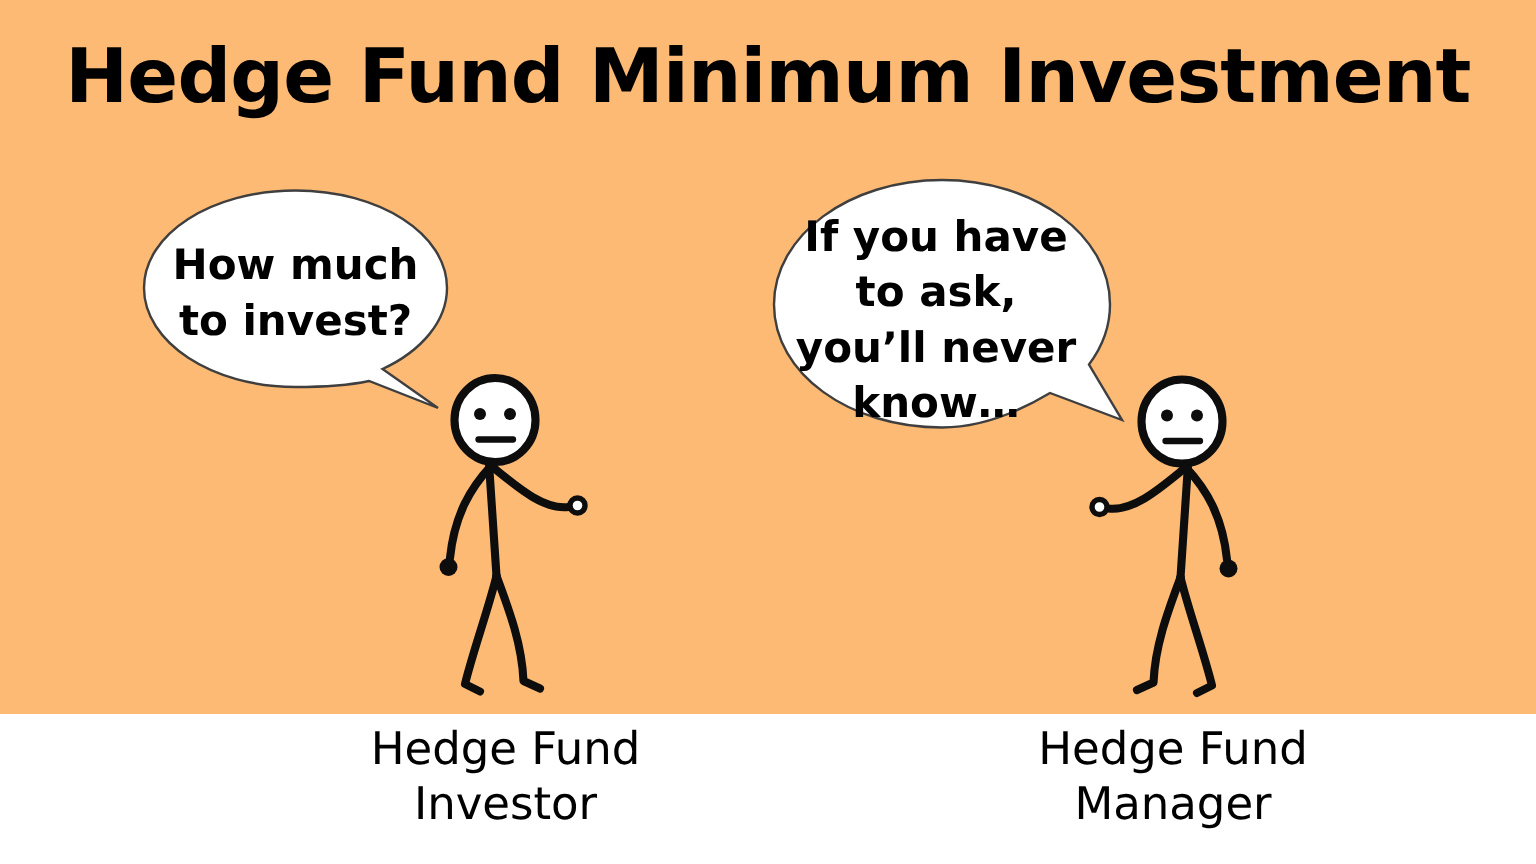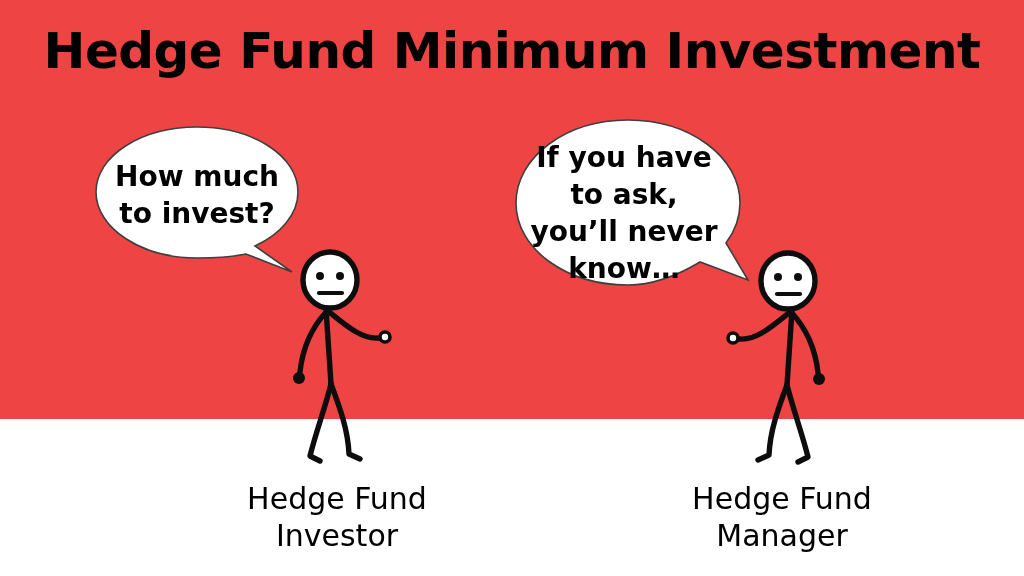--- a/index.html
+++ b/index.html
@@ -14,22 +14,22 @@
     overflow: hidden;
     font-family: "DejaVu Sans", "Liberation Sans", sans-serif;
     color: #000000;
     position: relative;
   }
   #slide {
     position: absolute;
     left: 0;
     top: 0;
     width: 1024px;
-    height: 419px;
-    background: #ef4444;
+    height: 476px;
+    background: #fdba74;
   }
   #slide-svg {
     position: absolute;
     left: 0;
     top: 0;
     width: 1024px;
     height: 576px;
     display: block;
   }
   .title-text {

